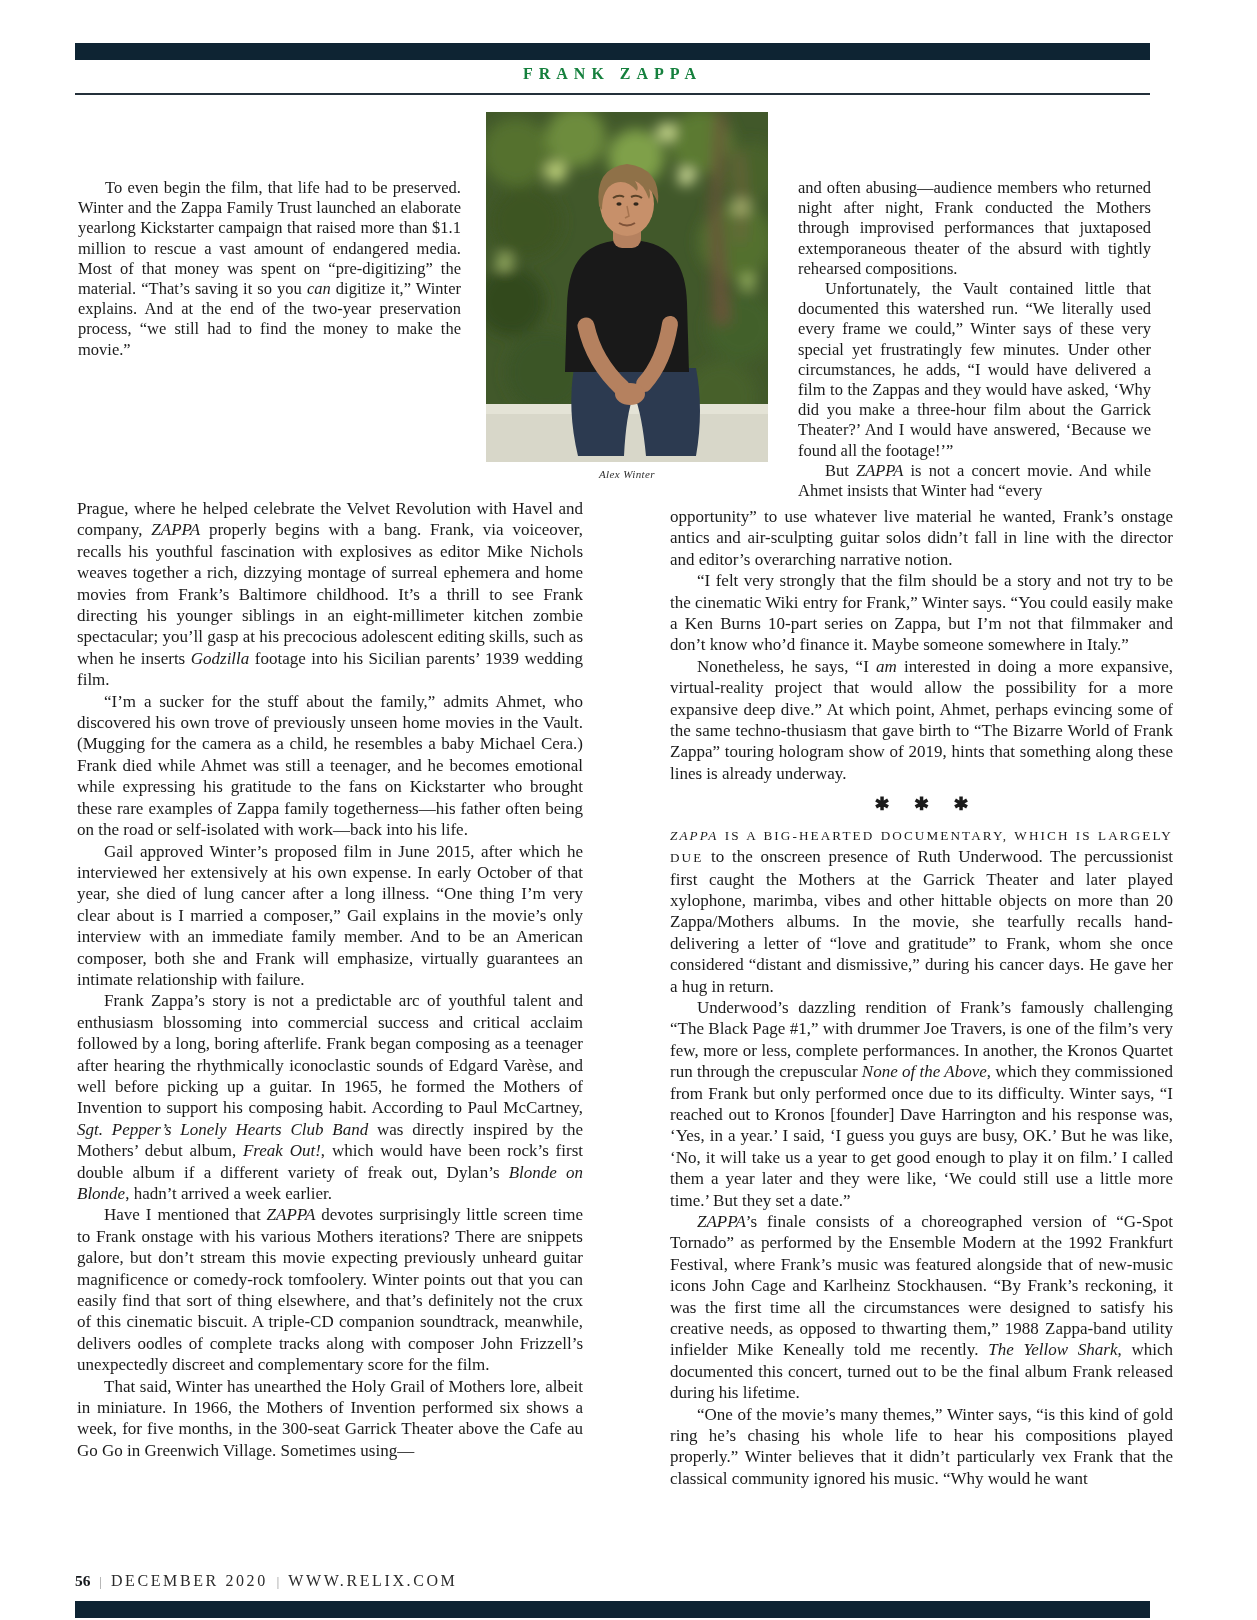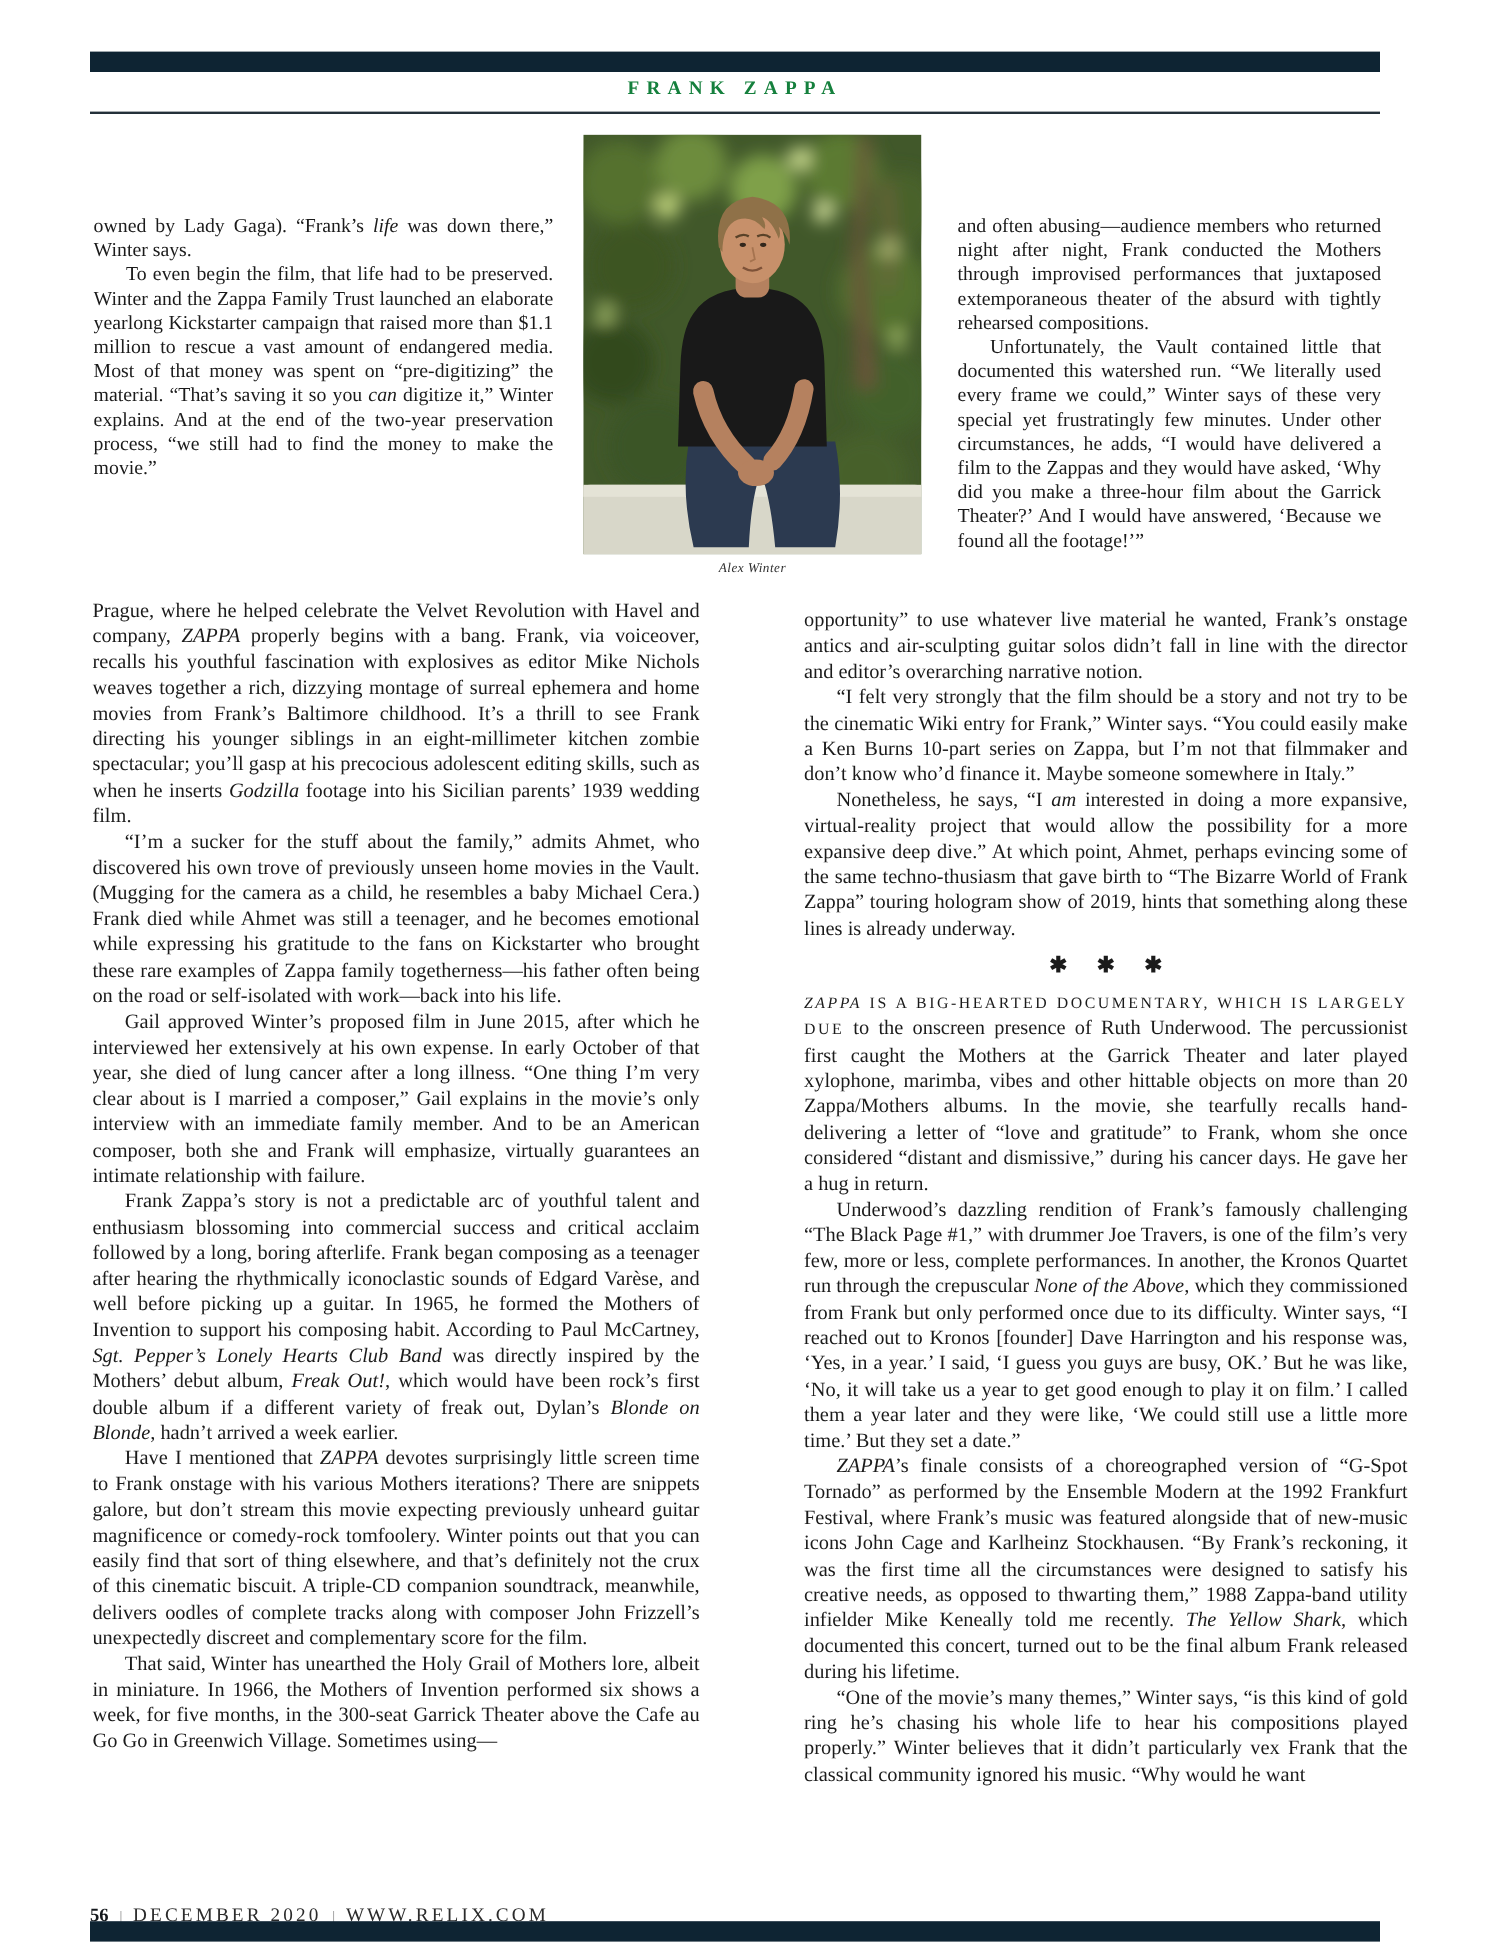--- a/index.html
+++ b/index.html
@@ -13,21 +13,21 @@
   .col{text-align:justify;overflow:hidden;}
   .col p{margin:0;}
   .col p.indent{text-indent:27px;}
   .col-narrow{font-size:16.5px;line-height:20.2px;}
   .col-wide{font-size:17px;line-height:21.4px;}
   em{font-style:italic;}
   .lead-in{font-size:13.2px;letter-spacing:2.1px;font-weight:400;}
   .divider{text-align:center;font-weight:700;font-size:18px;letter-spacing:10px;padding:10px 0 8px 10px;text-indent:0;}
   .caption{font-style:italic;font-size:11px;text-align:center;color:#2e2e2e;letter-spacing:.4px;}
   .photo-frame{overflow:hidden;}
-  .footer{display:flex;align-items:baseline;gap:9px;margin-top:16px;}
+  .footer{display:flex;align-items:baseline;gap:9px;}
   .footer .pageno{font-weight:700;font-size:15.5px;color:#14181c;}
   .footer .meta{font-size:16px;letter-spacing:2.6px;color:#2b2b2b;}
   .footer .sep{color:#8a8a8a;font-size:12px;font-weight:400;}
 </style>
 </head>
 <body>
 
 <div class="abs bar" style="left:75px;top:43px;width:1075px;height:17px;"></div>
 
 <h1 class="abs page-title" style="left:75px;top:65px;width:1075px;">FRANK ZAPPA</h1>
@@ -82,27 +82,27 @@
       <path d="M100 214 q8 36 36 62" stroke="#b5815f" stroke-width="17" fill="none" stroke-linecap="round"></path>
       <path d="M184 212 q-6 38 -26 60" stroke="#b5815f" stroke-width="16" fill="none" stroke-linecap="round"></path>
       <ellipse cx="144" cy="282" rx="15" ry="11" fill="#b5815f"></ellipse>
     </g>
   </svg>
 </div>
 
 <div class="abs caption" style="left:486px;top:468px;width:282px;">Alex Winter</div>
 
 <div class="abs col col-narrow" style="left:78px;top:178px;width:383px;height:322px;">
-    <p class="">owned by Lady Gaga). “Frank’s <em>life</em> was down there,” Winter says.</p>
     <p class="indent">To even begin the film, that life had to be preserved. Winter and the Zappa Family Trust launched an elaborate yearlong Kickstarter campaign that raised more than $1.1 million to rescue a vast amount of endangered media. Most of that money was spent on “pre-digitizing” the material. “That’s saving it so you <em>can</em> digitize it,” Winter explains. And at the end of the two-year preservation process, “we still had to find the money to make the movie.”</p>
   </div>
 
 <div class="abs col col-narrow" style="left:798px;top:178px;width:353px;height:330px;">
     <p class="">and often abusing—audience members who returned night after night, Frank conducted the Mothers through improvised performances that juxtaposed extemporaneous theater of the absurd with tightly rehearsed compositions.</p>
     <p class="indent">Unfortunately, the Vault contained little that documented this watershed run. “We literally used every frame we could,” Winter says of these very special yet frustratingly few minutes. Under other circumstances, he adds, “I would have delivered a film to the Zappas and they would have asked, ‘Why did you make a three-hour film about the Garrick Theater?’ And I would have answered, ‘Because we found all the footage!’”</p>
+    <p class="indent">But <em>ZAPPA</em> is not a concert movie. And while Ahmet insists that Winter had “every</p>
   </div>
 
 <div class="abs col col-wide" style="left:77px;top:498px;width:506px;height:1074px;">
     <p class="">Prague, where he helped celebrate the Velvet Revolution with Havel and company, <em>ZAPPA</em> properly begins with a bang. Frank, via voiceover, recalls his youthful fascination with explosives as editor Mike Nichols weaves together a rich, dizzying montage of surreal ephemera and home movies from Frank’s Baltimore childhood. It’s a thrill to see Frank directing his younger siblings in an eight-millimeter kitchen zombie spectacular; you’ll gasp at his precocious adolescent editing skills, such as when he inserts <em>Godzilla</em> footage into his Sicilian parents’ 1939 wedding film.</p>
     <p class="indent">“I’m a sucker for the stuff about the family,” admits Ahmet, who discovered his own trove of previously unseen home movies in the Vault. (Mugging for the camera as a child, he resembles a baby Michael Cera.) Frank died while Ahmet was still a teenager, and he becomes emotional while expressing his gratitude to the fans on Kickstarter who brought these rare examples of Zappa family togetherness—his father often being on the road or self-isolated with work—back into his life.</p>
     <p class="indent">Gail approved Winter’s proposed film in June 2015, after which he interviewed her extensively at his own expense. In early October of that year, she died of lung cancer after a long illness. “One thing I’m very clear about is I married a composer,” Gail explains in the movie’s only interview with an immediate family member. And to be an American composer, both she and Frank will emphasize, virtually guarantees an intimate relationship with failure.</p>
     <p class="indent">Frank Zappa’s story is not a predictable arc of youthful talent and enthusiasm blossoming into commercial success and critical acclaim followed by a long, boring afterlife. Frank began composing as a teenager after hearing the rhythmically iconoclastic sounds of Edgard Varèse, and well before picking up a guitar. In 1965, he formed the Mothers of Invention to support his composing habit. According to Paul McCartney, <em>Sgt. Pepper’s Lonely Hearts Club Band</em> was directly inspired by the Mothers’ debut album, <em>Freak Out!</em>, which would have been rock’s first double album if a different variety of freak out, Dylan’s <em>Blonde on Blonde</em>, hadn’t arrived a week earlier.</p>
     <p class="indent">Have I mentioned that <em>ZAPPA</em> devotes surprisingly little screen time to Frank onstage with his various Mothers iterations? There are snippets galore, but don’t stream this movie expecting previously unheard guitar magnificence or comedy-rock tomfoolery. Winter points out that you can easily find that sort of thing elsewhere, and that’s definitely not the crux of this cinematic biscuit. A triple-CD companion soundtrack, meanwhile, delivers oodles of complete tracks along with composer John Frizzell’s unexpectedly discreet and complementary score for the film.</p>
     <p class="indent">That said, Winter has unearthed the Holy Grail of Mothers lore, albeit in miniature. In 1966, the Mothers of Invention performed six shows a week, for five months, in the 300-seat Garrick Theater above the Cafe au Go Go in Greenwich Village. Sometimes using—</p>
   </div>

